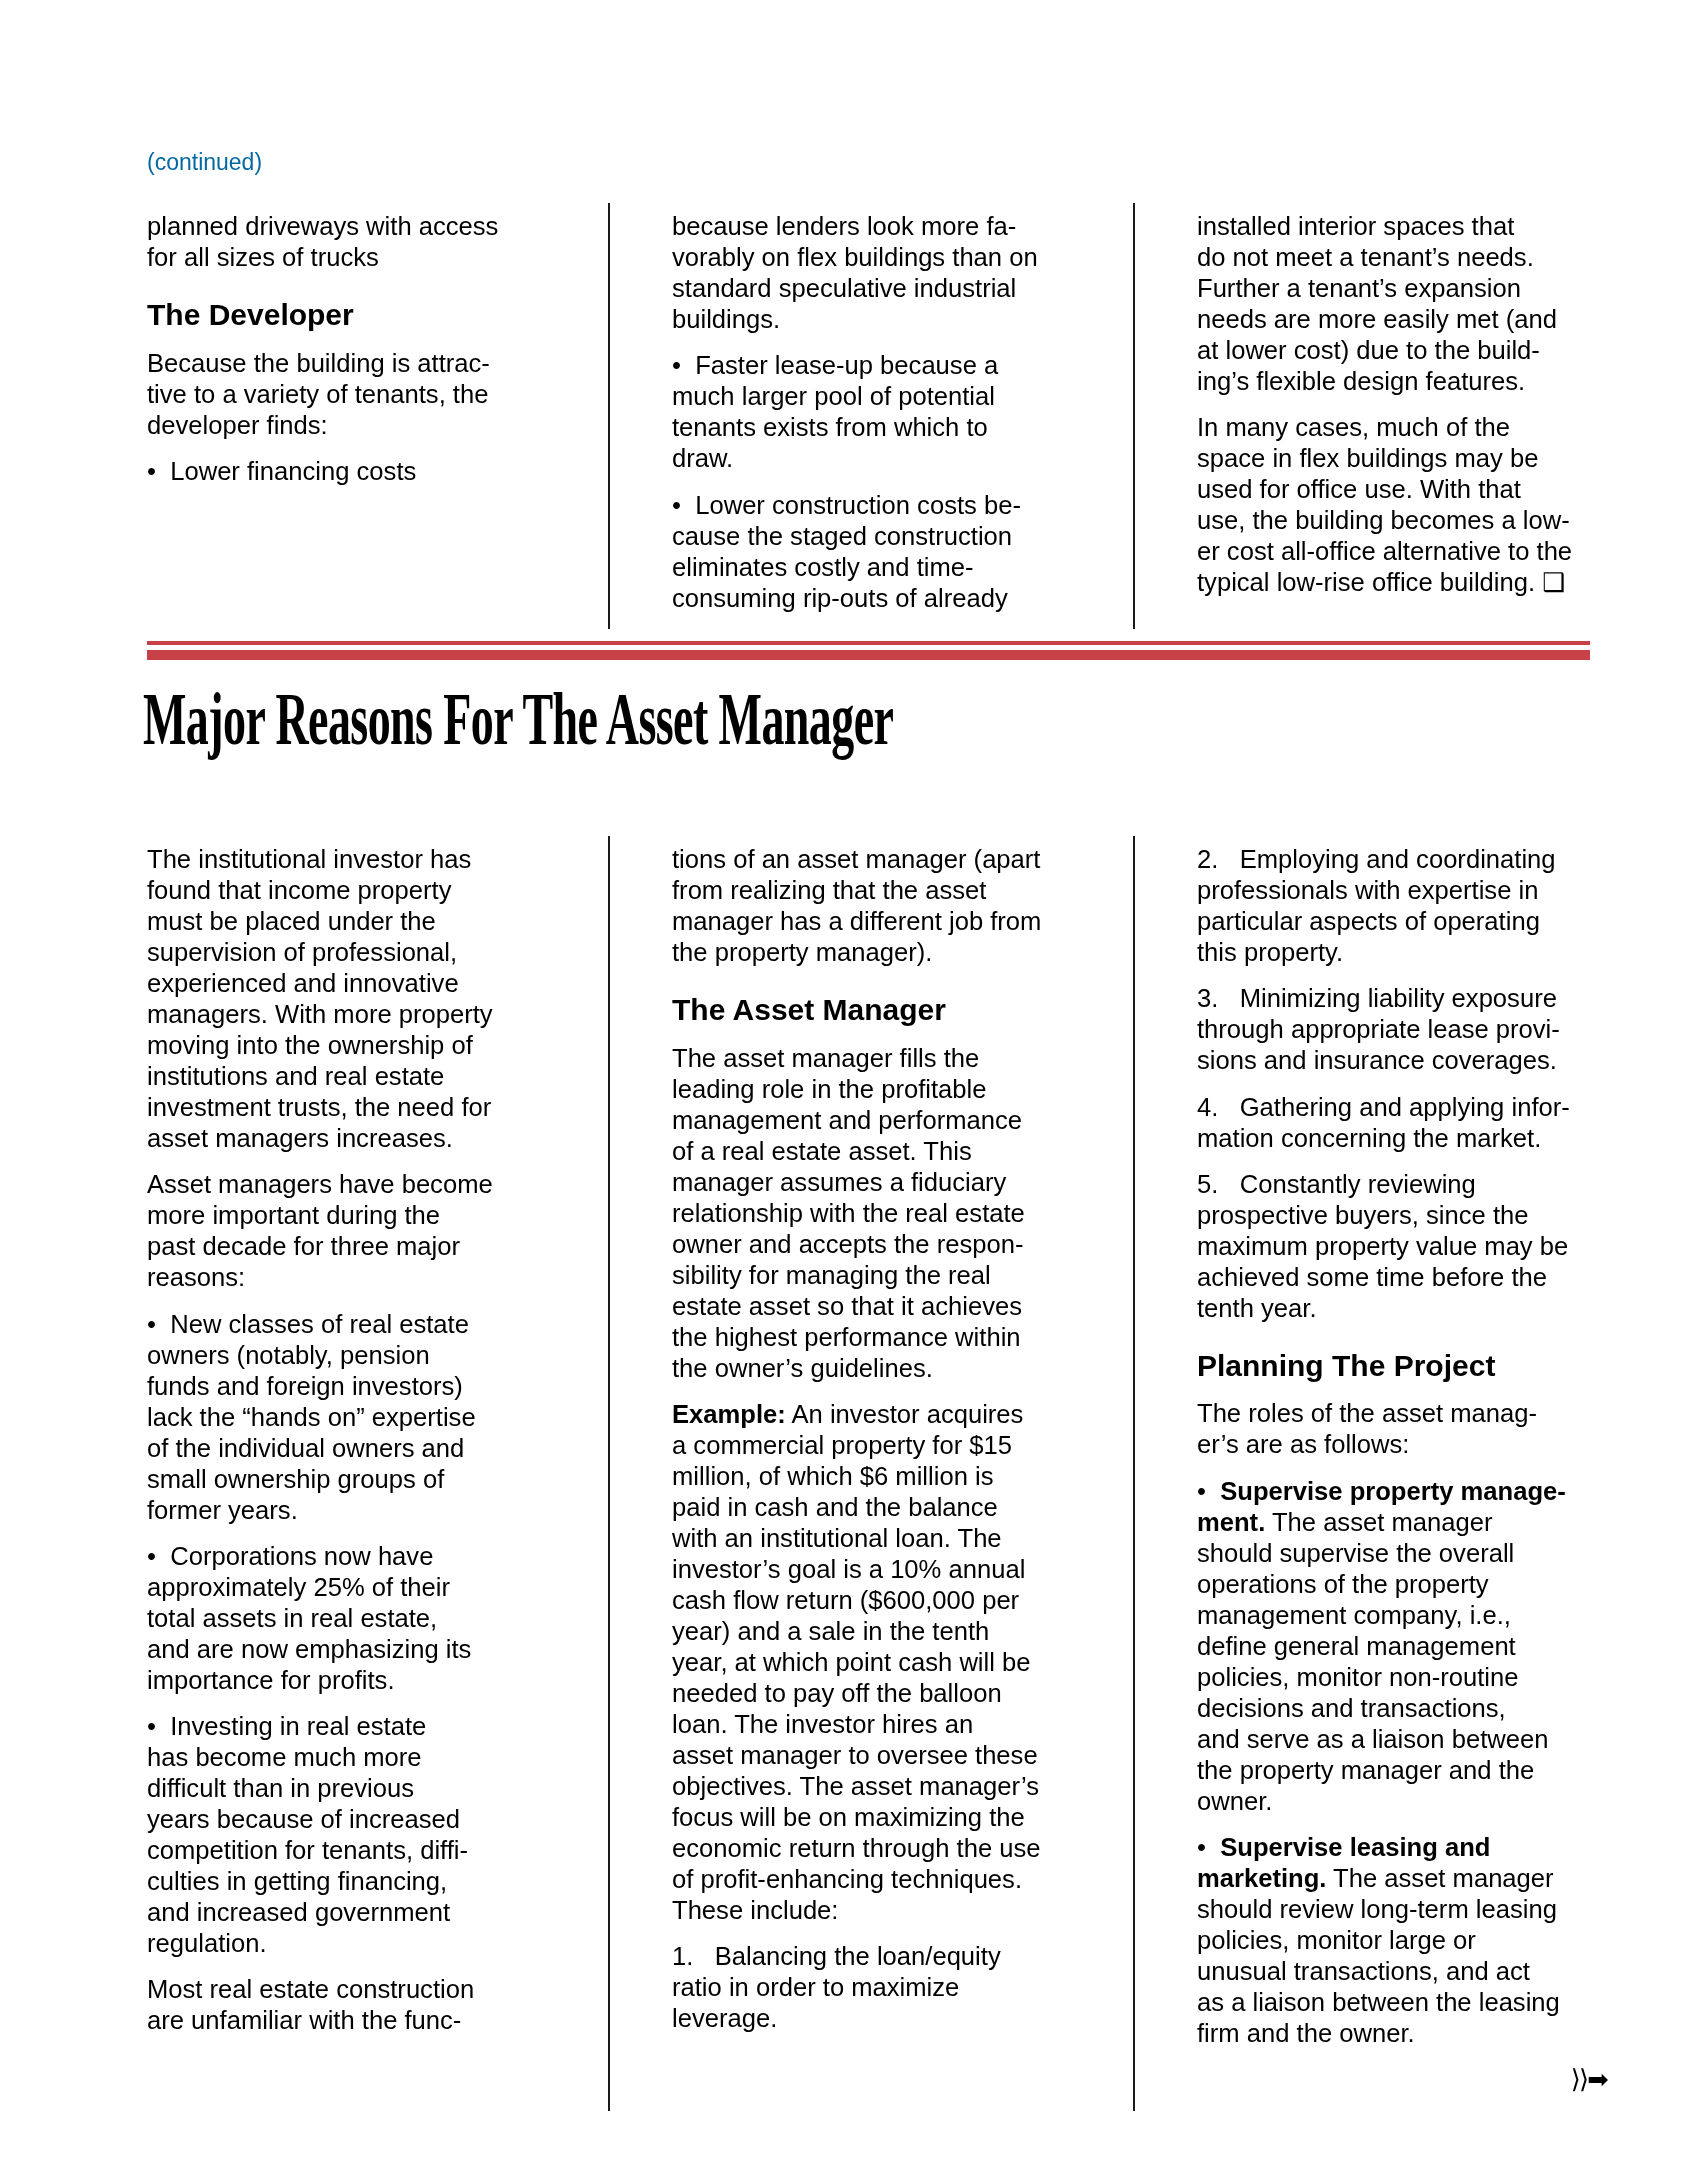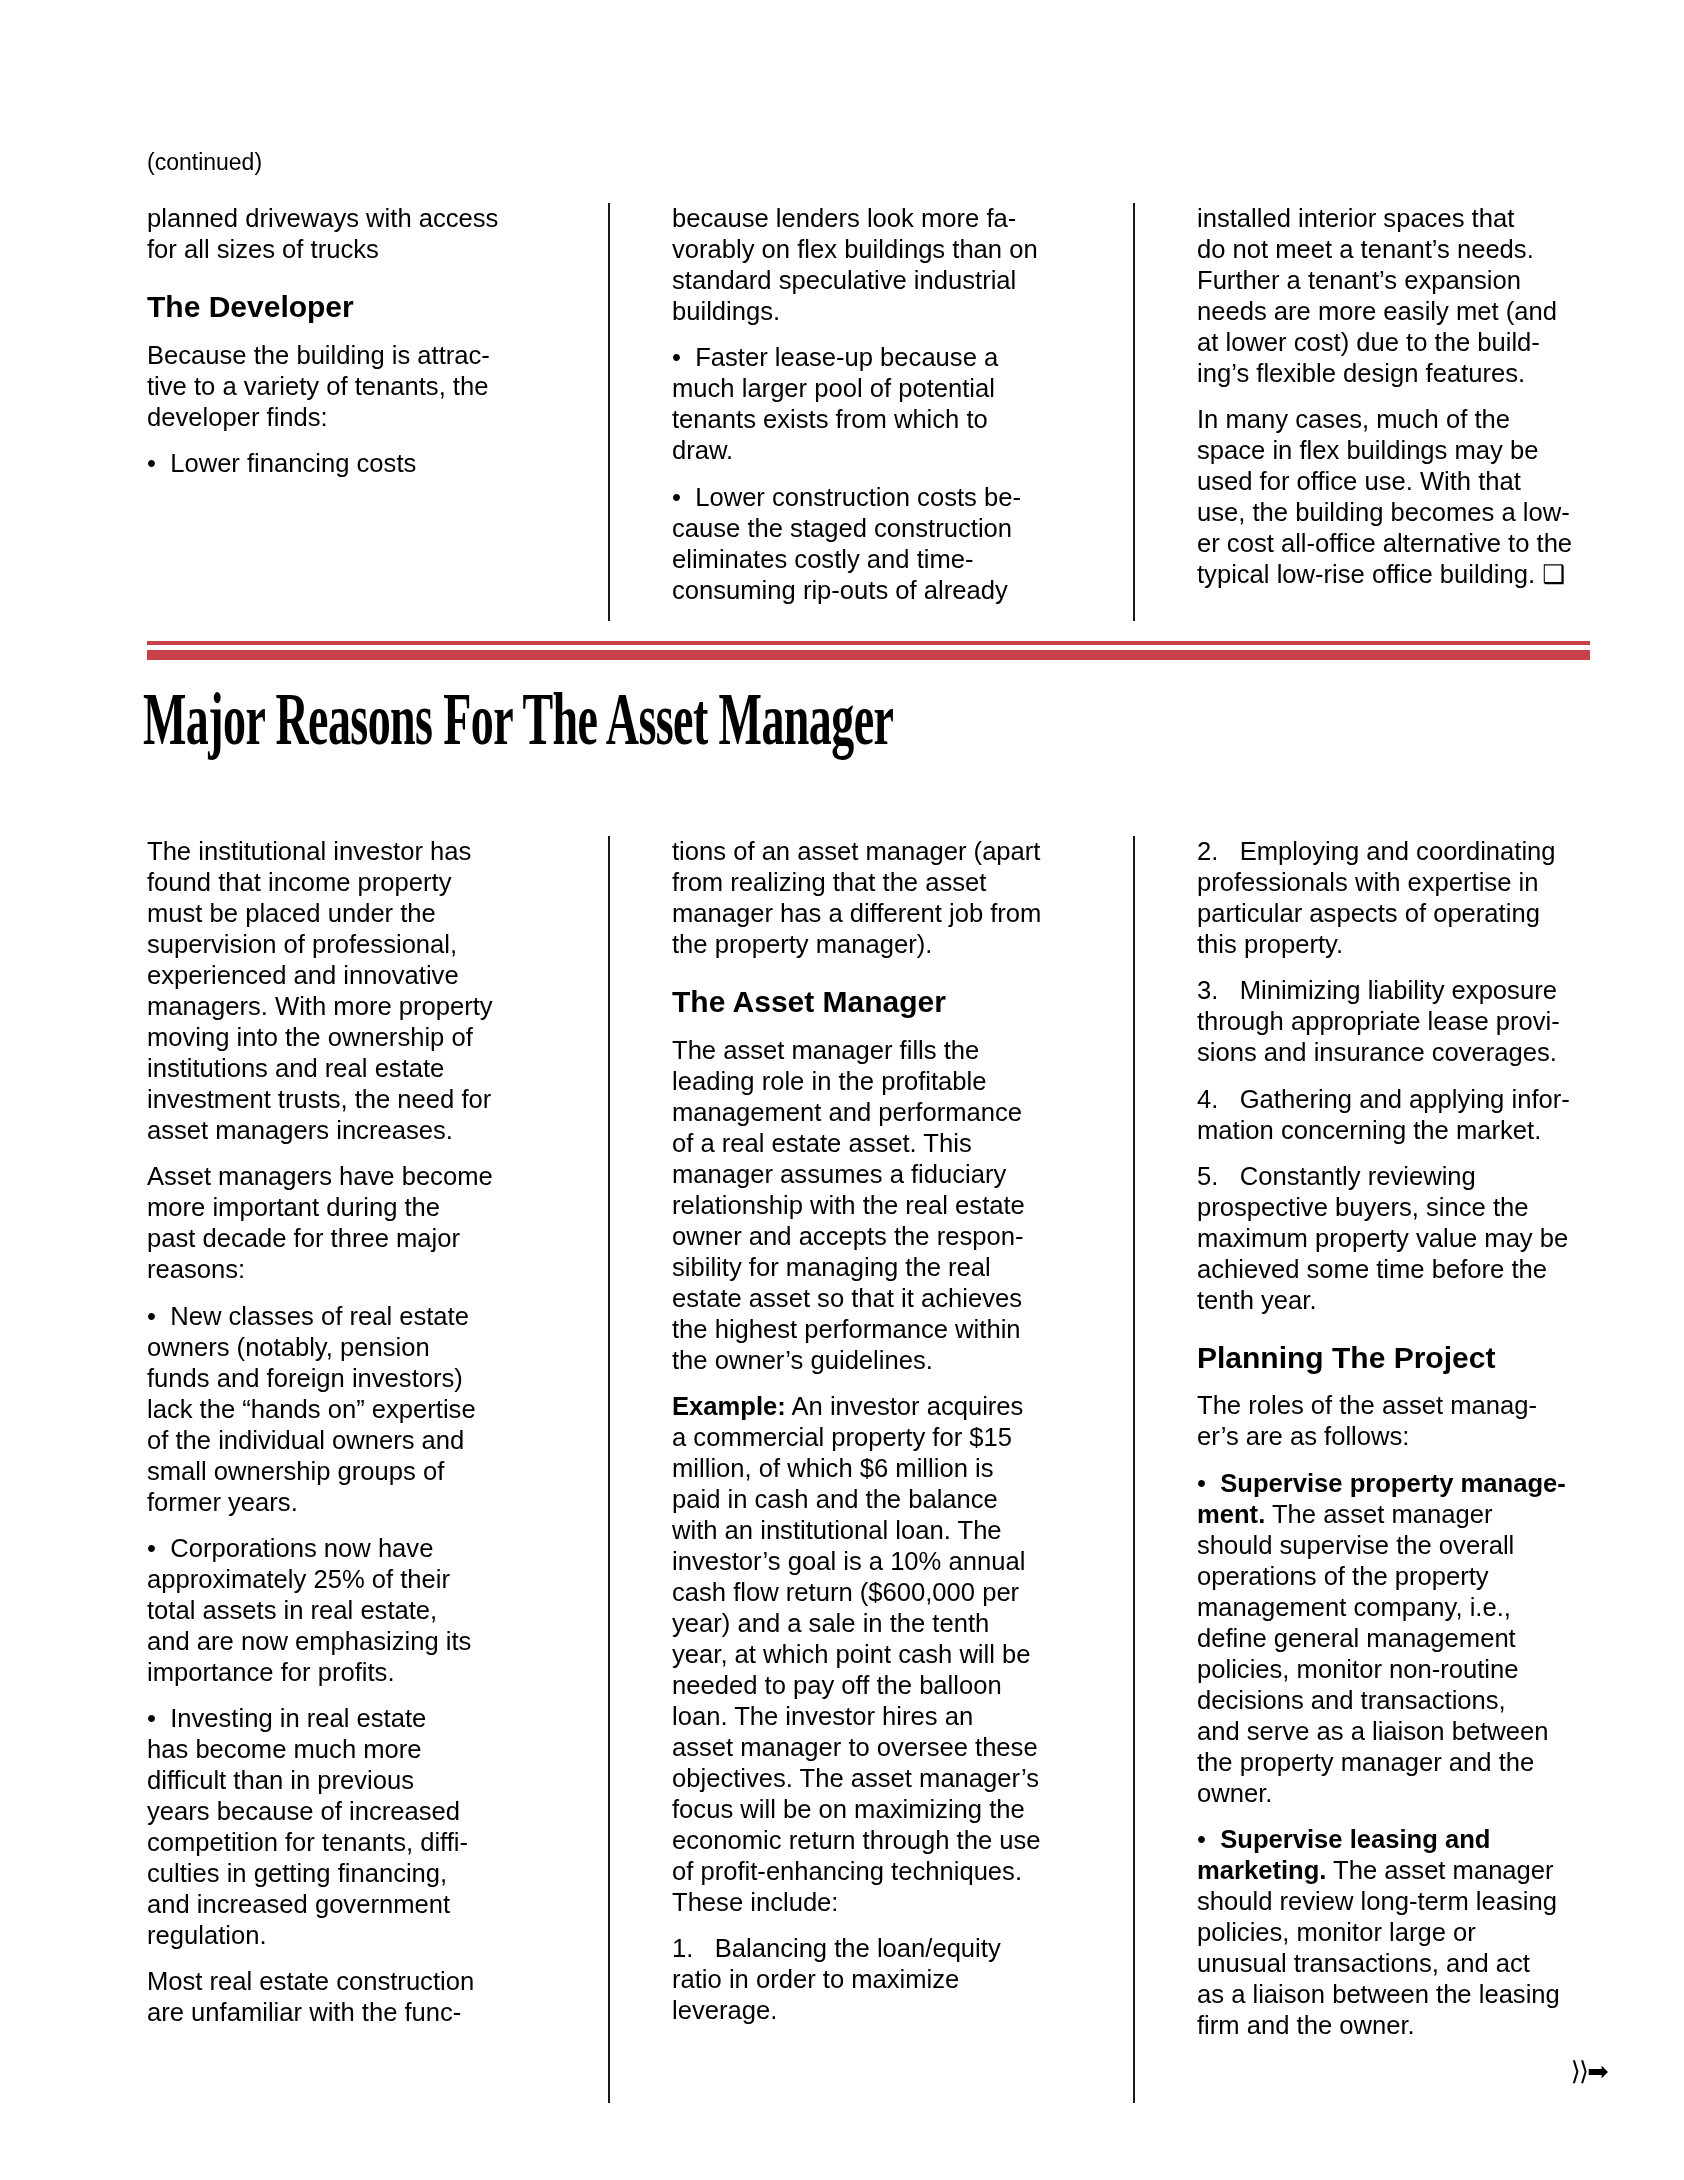--- a/index.html
+++ b/index.html
@@ -5,21 +5,21 @@
   html,body{margin:0;padding:0;}
   body{
     width:1685px;height:2181px;
     background:#ffffff;color:#000;
     font-family:"Liberation Sans",sans-serif;
     position:relative;overflow:hidden;
   }
   .page{position:absolute;inset:0;}
   .continued{
     position:absolute;left:147px;top:150px;
-    font-size:23px;line-height:25.6px;color:#000000;
+    font-size:23px;line-height:25.6px;color:#0369a1;
   }
   .cols{
     position:absolute;left:147px;
     display:flex;align-items:stretch;
   }
   .top-cols{top:203px;}
   .bottom-cols{top:836px;}
   .col{width:439px;}
   .col + .col{
     border-left:2.6px solid #1a1a1a;
@@ -30,21 +30,21 @@
     margin:0 0 15.3px 0;
     font-size:25.6px;line-height:31px;
     white-space:pre;
     color:#000;
   }
   .blk b{font-weight:bold;text-align:center;}
   h3.blk{
     font-size:30px;line-height:39px;
     margin:22px 0 13.6px 0;font-weight:bold;
   }
-  .col .blk:first-child{margin-top:0;}
+  .col .blk:first-child{margin-top:8px;}
   .blk.arrow{
     text-align:right;
     padding-right:29px;
     font-size:25.6px;
     font-family:"DejaVu Sans",sans-serif;
     margin-top:12px;
     letter-spacing:-1.7px;
   }
   .sep{position:absolute;left:147px;width:1443px;}
   .sep-thin{top:641px;height:4.3px;}

